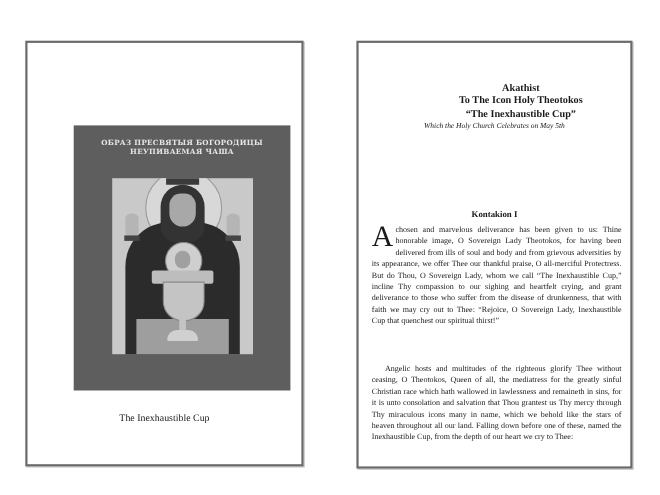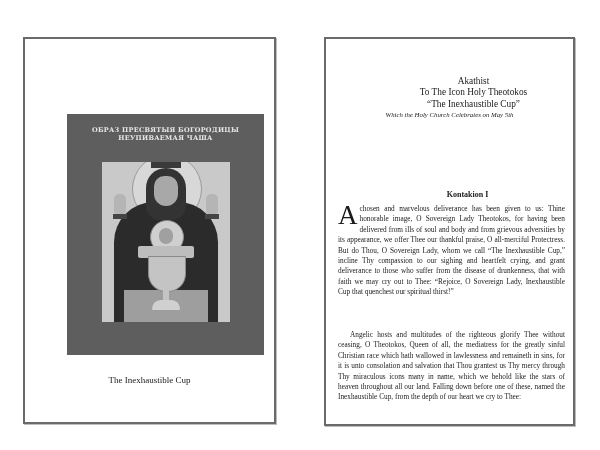--- a/index.html
+++ b/index.html
@@ -25,21 +25,21 @@
   .child-face{position:absolute;left:57px;top:66px;width:14px;height:16px;border-radius:7px;background:#a0a0a0;}
   .child-arms{position:absolute;left:36px;top:84px;width:56px;height:12px;background:#bdbdbd;border-radius:2px;}
   .cup{position:absolute;left:46px;top:94px;width:36px;height:34px;background:#c4c4c4;border-radius:0 0 18px 18px;border:1px solid #8a8a8a;}
   .cup-stem{position:absolute;left:61px;top:128px;width:6px;height:12px;background:#c4c4c4;}
   .cup-base{position:absolute;left:50px;top:138px;width:28px;height:10px;background:#d0d0d0;border-radius:14px 14px 2px 2px;}
   .altar{position:absolute;left:22px;top:128px;width:84px;height:32px;background:#9e9e9e;}
   .caption{position:absolute;left:0;width:100%;top:336px;text-align:center;font-size:9px;color:#1a1a1a;}
 
   
   .title-block{position:absolute;left:0;width:100%;top:37px;text-align:center;}
-  .title-line{font-weight:normal;font-size:9.3px;line-height:11.3px;padding-left:48px;}
+  .title-line{font-weight:bold;font-size:9.3px;line-height:11.3px;padding-left:48px;}
   .subtitle{font-style:italic;font-size:6.8px;line-height:9px;}
   .section-head{position:absolute;left:0;width:100%;text-align:center;font-weight:bold;font-size:8px;}
   .body-text{position:absolute;left:12px;width:227px;font-size:7.3px;line-height:10.4px;text-align:justify;hyphens:manual;}
   .dropcap{float:left;font-size:27px;line-height:20px;margin:1px 2px 0 0;font-family:"Liberation Serif",serif;}
   .indent{text-indent:12px;}
 </style>
 </head>
 <body>
 
 <div class="page" id="left-page">
@@ -68,19 +68,19 @@
 </div>
 
 <div class="page" id="right-page">
   <div class="title-block">
     <div class="title-line">Akathist</div>
     <div class="title-line">To The Icon Holy Theotokos</div>
     <div class="title-line">“The Inexhaustible Cup”</div>
     <div class="subtitle">Which the Holy Church Celebrates on May 5th</div>
   </div>
 
-  <div class="section-head" style="top:151px;padding-left:18px;">Kontakion I</div>
+  <div class="section-head" style="top:151px;">Kontakion I</div>
   <div class="body-text" style="top:165px;">
     <span class="dropcap">A</span><span>chosen and marvelous deliverance has been given to us: Thine honorable image, O Sovereign Lady Theotokos, for having been delivered from ills of soul and body and from grievous adversities by its appearance, we offer Thee our thankful praise, O all-merciful Protec­tress. But do Thou, O Sovereign Lady, whom we call “The Inexhaust­ible Cup,” incline Thy compassion to our sighing and heartfelt crying, and grant deliverance to those who suffer from the disease of drunk­enness, that with faith we may cry out to Thee: “Rejoice, O Sovereign Lady, Inexhaustible Cup that quenchest our spiritual thirst!”</span>
   </div>
 
   <div class="body-text indent" style="top:291px;">Angelic hosts and multitudes of the righteous glorify Thee without ceasing, O Theotokos, Queen of all, the mediatress for the greatly sin­ful Christian race which hath wallowed in lawlessness and remaineth in sins, for it is unto consolation and salvation that Thou grantest us Thy mercy through Thy miraculous icons many in name, which we be­hold like the stars of heaven throughout all our land. Falling down be­fore one of these, named the Inexhaustible Cup, from the depth of our heart we cry to Thee:</div>
 </div>
 
 </body></html>

